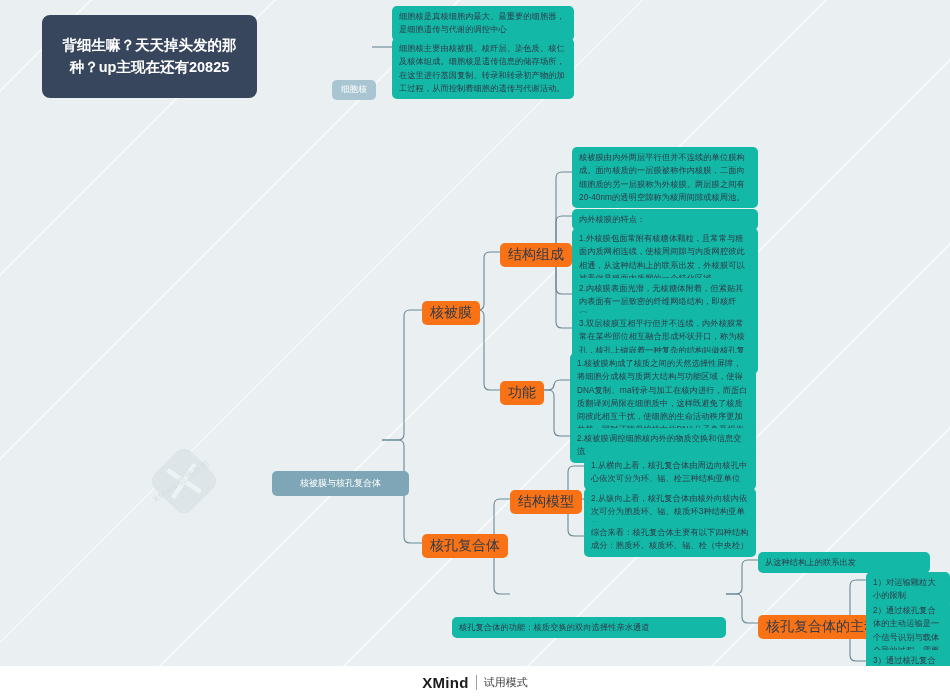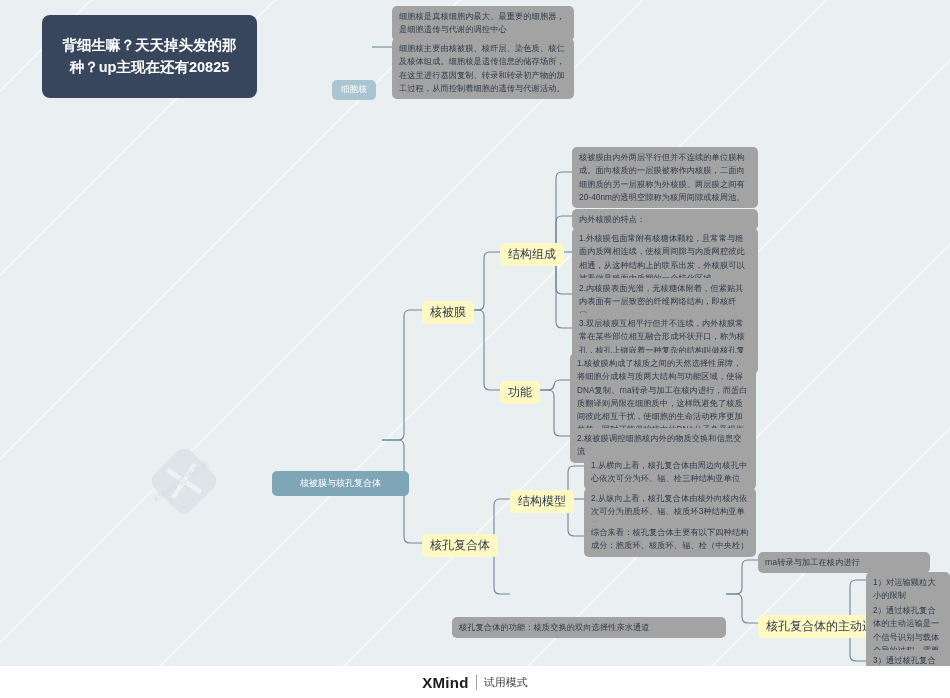--- a/index.html
+++ b/index.html
@@ -39,21 +39,21 @@
   }
   #wm-text{
     position:absolute; left:148px; top:476px;
     font-size:8px; color:#d5dee1; letter-spacing:1px;
     transform:rotate(-35deg); white-space:nowrap;
   }
 
   
   .node{
     position:absolute;
-    background:#a3a3a3;
+    background:#14b8a6;
     color:#2f3a4a;
     border-radius:5px;
     padding:4px 7px;
     font-size:8.2px;
     line-height:1.62;
     letter-spacing:.1px;
   }
   .title-node{
     position:absolute;
     left:18px; top:15px; width:215px; height:83px;
@@ -67,23 +67,23 @@
   .pill{
     position:absolute;
     background:#a9c5d1; color:#ffffff;
     border-radius:5px;
     padding:4px 9px;
     font-size:8.6px; white-space:nowrap;margin-top:42px;
   }
   .pill.root{ background:#7ea6b6; font-size:9px; padding:6px 28px; }
   .label{
     position:absolute;
-    background:#fef9c3; color:#2f3a4a;
+    background:#f97316; color:#2f3a4a;
     border-radius:5px; padding:3px 8px;
-    font-size:12px; white-space:nowrap;
+    font-size:14px; white-space:nowrap;
   }
   .links{ position:absolute; inset:0; pointer-events:none; }
 
   
   #footer{
     position:absolute; left:0; right:0; bottom:0; height:32px;
     background:#ffffff;
     display:flex; align-items:center; justify-content:center; gap:7px;
   }
   #footer .brand{ font-size:15px; font-weight:bold; color:#1b1b1b; letter-spacing:.3px; }
@@ -155,21 +155,21 @@
 <div class="node" style="left:570px; top:428px; width:186px;">2.核被膜调控细胞核内外的物质交换和信息交流</div>
 
 <div class="label" style="left:422px; top:534px;">核孔复合体</div>
 <div class="label" style="left:510px; top:490px;">结构模型</div>
 
 <div class="node" style="left:584px; top:455px; width:172px;">1.从横向上看，核孔复合体由周边向核孔中心依次可分为环、辐、栓三种结构亚单位</div>
 <div class="node" style="left:584px; top:488px; width:172px;">2.从纵向上看，核孔复合体由核外向核内依次可分为胞质环、辐、核质环3种结构亚单位</div>
 <div class="node" style="left:584px; top:522px; width:172px;">综合来看：核孔复合体主要有以下四种结构成分：胞质环、核质环、辐、栓（中央栓）</div>
 
 <div class="node" style="left:452px; top:573px; width:274px;margin-top:44px;">核孔复合体的功能：核质交换的双向选择性亲水通道</div>
-<div class="node" style="left:758px; top:552px; width:172px;">rna转录与加工在核内进行</div>
+<div class="node" style="left:758px; top:552px; width:172px;">从这种结构上的联系出发</div>
 <div class="label" style="left:758px; top:615px;">核孔复合体的主动运输</div>
 
 <div class="node" style="left:866px; top:572px; width:84px;">1）对运输颗粒大小的限制</div>
 <div class="node" style="left:866px; top:600px; width:84px;">2）通过核孔复合体的主动运输是一个信号识别与载体介导的过程，需要消耗atp能量并表现出饱和动力学特征</div>
 <div class="node" style="left:866px; top:650px; width:84px;">3）通过核孔复合体的主动运输具有双向性，即核输入与核输出</div>
 
 <div id="footer">
   <span class="brand">XMind</span>
   <span class="sep"></span>
   <span class="mode">试用模式</span>

